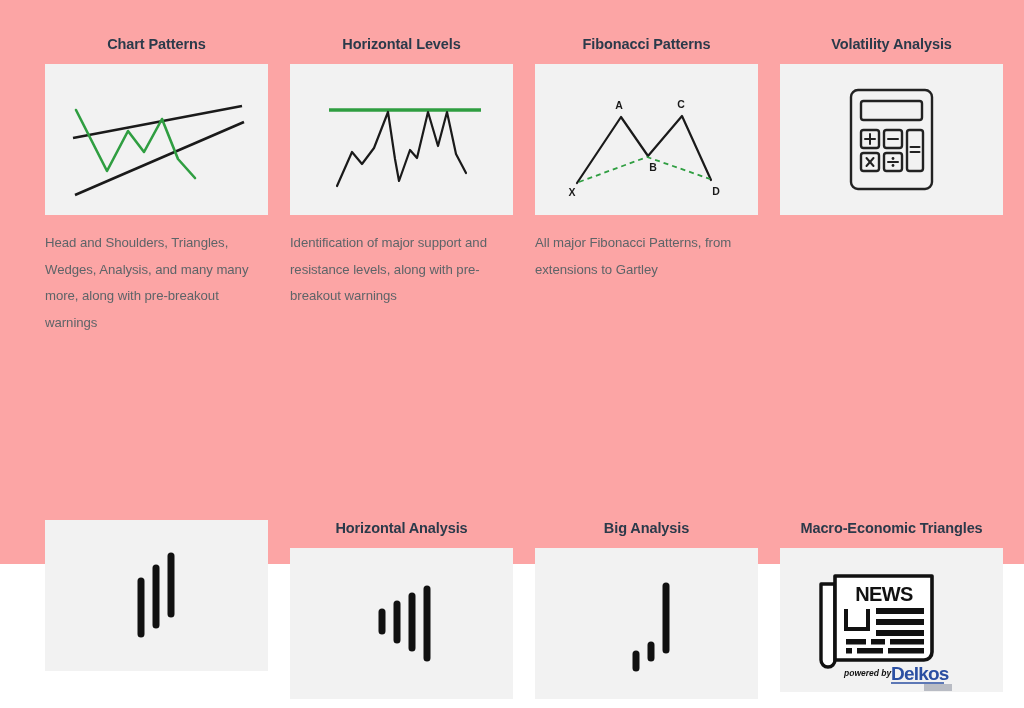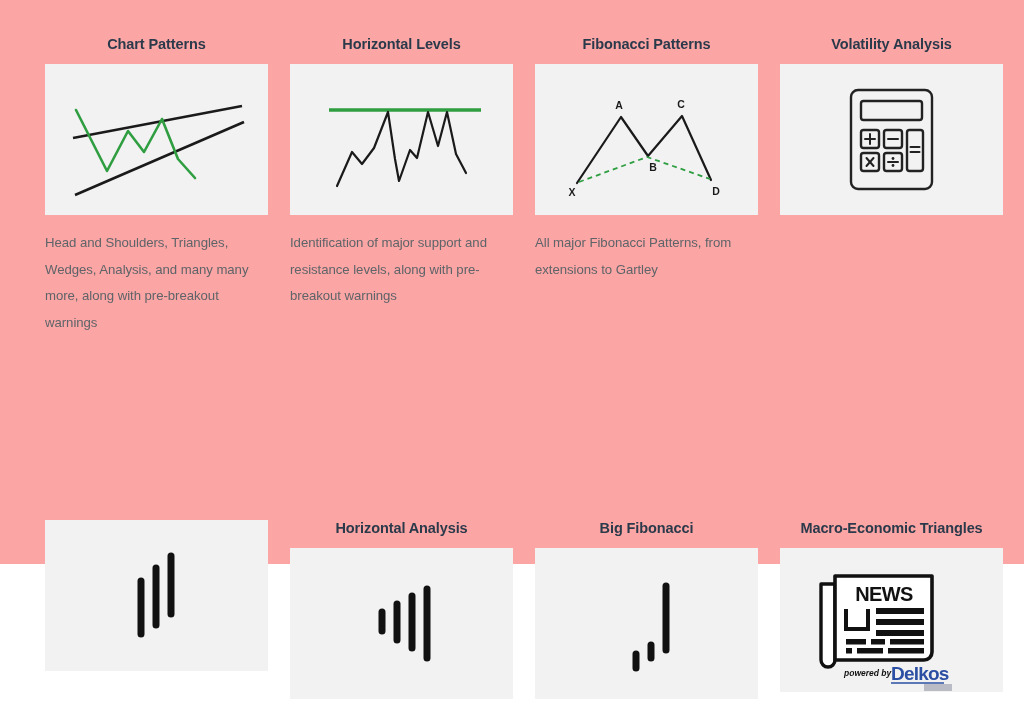--- a/index.html
+++ b/index.html
@@ -169,21 +169,21 @@
             <line x1="107" y1="56" x2="107" y2="92"></line>
             <line x1="122" y1="48" x2="122" y2="100"></line>
             <line x1="137" y1="41" x2="137" y2="110"></line>
           </g>
         </svg>
       </div>
 
     </div>
 
     <div class="card">
-      <div class="card-title">Big Fibonacci</div>
+      <div class="card-title">Big Analysis</div>
       <div class="thumb">
         <svg viewBox="0 0 223 151" xmlns="http://www.w3.org/2000/svg">
           <g stroke="#111" stroke-width="7" stroke-linecap="round">
             <line x1="101" y1="106" x2="101" y2="120"></line>
             <line x1="116" y1="97" x2="116" y2="110"></line>
             <line x1="131" y1="38" x2="131" y2="102"></line>
           </g>
         </svg>
       </div>
 

